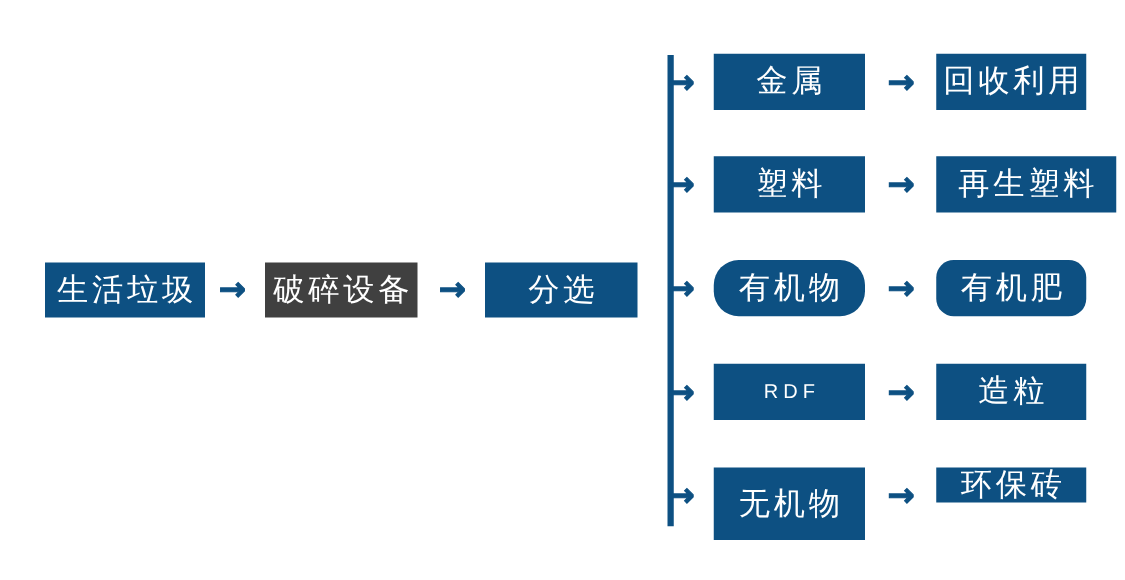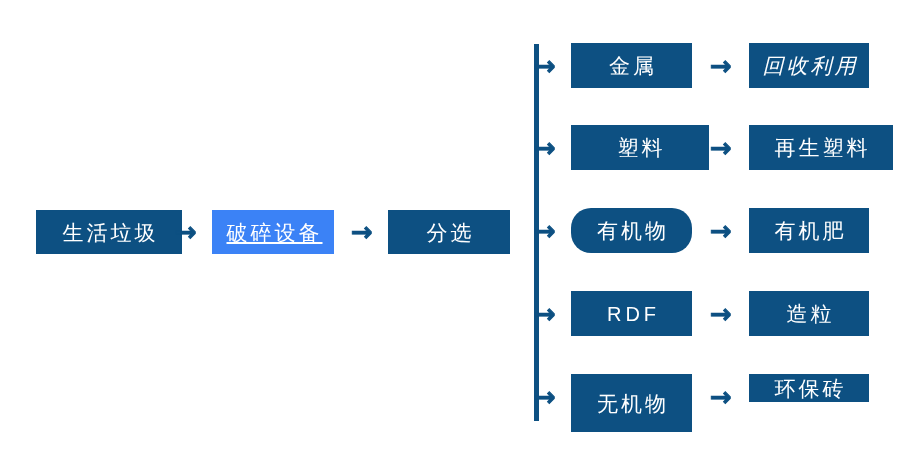--- a/index.html
+++ b/index.html
@@ -8,30 +8,30 @@
     background:#ffffff;
     font-family:"Liberation Sans","DejaVu Sans",sans-serif;
     overflow:hidden;
   }
   #canvas{position:relative;width:900px;height:464px;}
 
   .node{
     position:absolute;
     display:flex;align-items:center;justify-content:center;
     color:#ffffff;
-    font-size:21px;
+    font-size:25px;
     letter-spacing:3px;
     text-indent:3px;
     line-height:1;
     white-space:nowrap;
     box-sizing:border-box;
   }
   .node.blue{background:#0d5082;}
-  .node.red{background:#3b82f6;text-decoration:underline;}
-  .node.latin{letter-spacing:4px;text-indent:4px;font-size:20px;}
+  .node.red{background:#404040;}
+  .node.latin{letter-spacing:4px;text-indent:4px;font-size:16px;}
 
   .arrow{
     position:absolute;
     color:#0d5082;
     font-size:26px;
     font-weight:bold;
     line-height:1;
     display:flex;align-items:center;justify-content:center;
     font-family:"DejaVu Sans",sans-serif;
     -webkit-text-stroke:0.9px #0d5082;
@@ -52,46 +52,46 @@
     display:flex;align-items:center;justify-content:flex-start;
     font-family:"DejaVu Sans",sans-serif;
     -webkit-text-stroke:0.9px #0d5082;
   }
 </style>
 </head>
 <body>
 
 <div id="canvas">
 
-  <div class="node blue" style="left:36px;top:210px;width:146px;height:44px;">生活垃圾</div>
+  <div class="node blue" style="left:36px;top:210px;width:128px;height:44px;">生活垃圾</div>
 
   <div class="arrow" style="left:170px;top:210px;width:32px;height:44px;">→</div>
 
   <div class="node red" style="left:212px;top:210px;width:122px;height:44px;">破碎设备</div>
 
   <div class="arrow" style="left:346px;top:210px;width:32px;height:44px;">→</div>
 
   <div class="node blue" style="left:388px;top:210px;width:122px;height:44px;text-align:center;">分选</div>
 
   <div class="spine" style="left:534px;top:44px;height:377px;"></div>
 
   <div class="branch-arrow" style="left:534px;top:43px;width:34px;height:45px;">→</div>
   <div class="node blue" style="left:571px;top:43px;width:121px;height:45px;">金属</div>
   <div class="arrow" style="left:702px;top:43px;width:38px;height:45px;">→</div>
-  <div class="node blue" style="left:749px;top:43px;width:120px;height:45px;font-style:italic;">回收利用</div>
+  <div class="node blue" style="left:749px;top:43px;width:120px;height:45px;">回收利用</div>
 
   <div class="branch-arrow" style="left:534px;top:125px;width:34px;height:45px;">→</div>
-  <div class="node blue" style="left:571px;top:125px;width:138px;height:45px;">塑料</div>
+  <div class="node blue" style="left:571px;top:125px;width:121px;height:45px;">塑料</div>
   <div class="arrow" style="left:702px;top:125px;width:38px;height:45px;">→</div>
   <div class="node blue" style="left:749px;top:125px;width:144px;height:45px;">再生塑料</div>
 
   <div class="branch-arrow" style="left:534px;top:208px;width:34px;height:45px;">→</div>
   <div class="node blue" style="left:571px;top:208px;width:121px;height:45px;border-radius:20px;">有机物</div>
   <div class="arrow" style="left:702px;top:208px;width:38px;height:45px;">→</div>
-  <div class="node blue" style="left:749px;top:208px;width:120px;height:45px;">有机肥</div>
+  <div class="node blue" style="left:749px;top:208px;width:120px;height:45px;border-radius:14px;">有机肥</div>
 
   <div class="branch-arrow" style="left:534px;top:291px;width:34px;height:45px;">→</div>
   <div class="node blue latin" style="left:571px;top:291px;width:121px;height:45px;">RDF</div>
   <div class="arrow" style="left:702px;top:291px;width:38px;height:45px;">→</div>
   <div class="node blue" style="left:749px;top:291px;width:120px;height:45px;">造粒</div>
 
   <div class="branch-arrow" style="left:534px;top:374px;width:34px;height:45px;">→</div>
   <div class="node blue" style="left:571px;top:374px;width:121px;height:58px;">无机物</div>
   <div class="arrow" style="left:702px;top:374px;width:38px;height:45px;">→</div>
   <div class="node blue" style="left:749px;top:374px;width:120px;height:28px;">环保砖</div>

